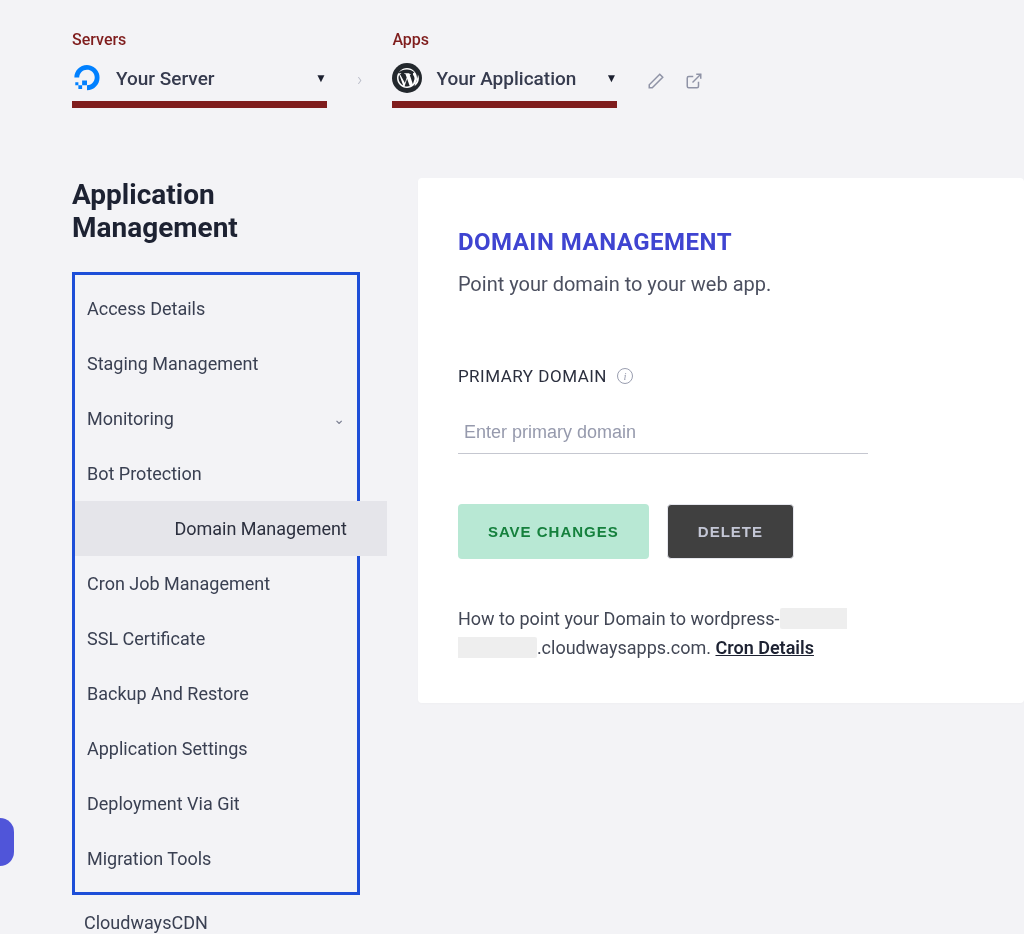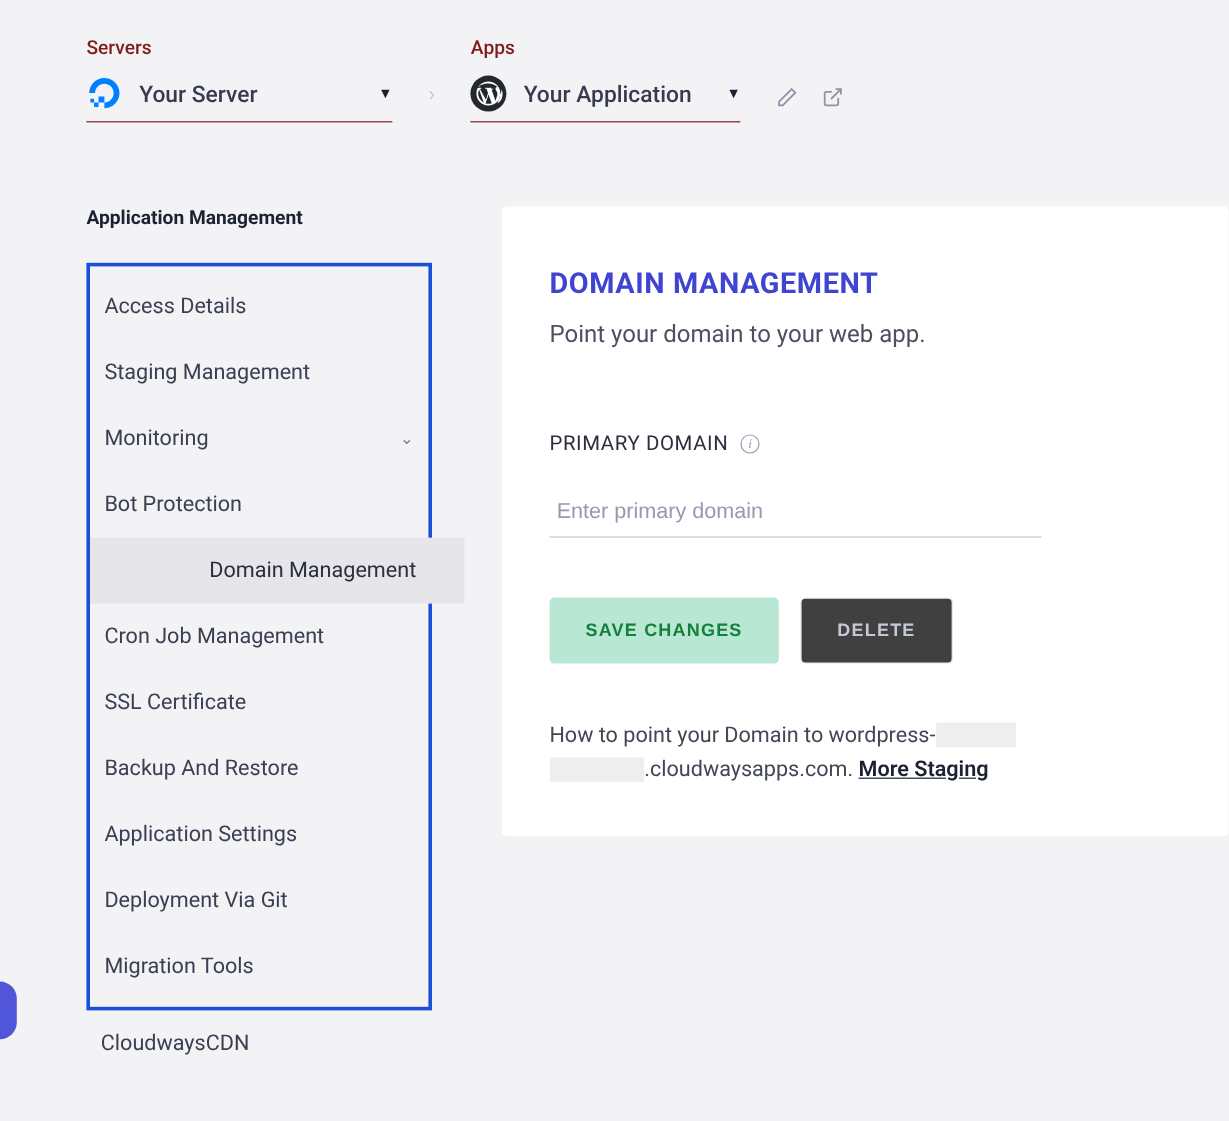--- a/index.html
+++ b/index.html
@@ -24,21 +24,21 @@
 .bc-label {
   color: #7f1d1d;
   font-size: 16px;
   font-weight: 500;
   margin-bottom: 14px;
 }
 .bc-selector {
   display: flex;
   align-items: center;
   gap: 14px;
-  border-bottom: 1px solid #7f1d1d;
+  border-bottom: 7px solid #7f1d1d;
   padding-bottom: 8px;
   min-width: 255px;
   cursor: pointer;
 }
 .bc-selector.app { min-width: 225px; }
 .bc-selector-text {
   color: #363b4e;
   font-size: 19px;
   font-weight: 500;
   flex: 1;
@@ -86,21 +86,21 @@
 .bc-action-icon svg { width: 18px; height: 18px; stroke: #8f93a6; fill: none; stroke-width: 2; }
 .content-wrap {
   display: flex;
   padding: 70px 0 0 72px;
   gap: 58px;
   align-items: flex-start;
 }
 .sidebar { width: 290px; position: relative;}
 .sidebar-title {
   color: #1d2232;
-  font-size: 16px;
+  font-size: 28px;
   font-weight: 700;
   margin-bottom: 28px;
 }
 .sidebar-box {
   border: 3px solid #1d4ed8;
   padding: 6px 0;
 }
 .sidebar-item {
   padding: 17px 12px;
   font-size: 18px;
@@ -328,18 +328,18 @@
     <div class="field-label-row">
       <span class="field-label">PRIMARY DOMAIN</span>
       <span class="info-icon">i</span>
     </div>
     <input class="domain-input" placeholder="Enter primary domain" style="">
     <div class="btn-row">
       <button class="btn btn-save">SAVE CHANGES</button>
       <button class="btn btn-delete">DELETE</button>
     </div>
     <div class="help-text">
-      <span>How to point your Domain to wordpress-</span><span class="redact">XXXXXX XXXXXXX</span><span>.cloudwaysapps.com.   </span><span class="more-link">More Staging</span>
+      <span>How to point your Domain to wordpress-</span><span class="redact">XXXXXX XXXXXXX</span><span>.cloudwaysapps.com.   </span><span class="more-link">Cron Details</span>
     </div>
   </div>
 </div>
 
 <div class="floating-bubble"></div>
 
 </body></html>

